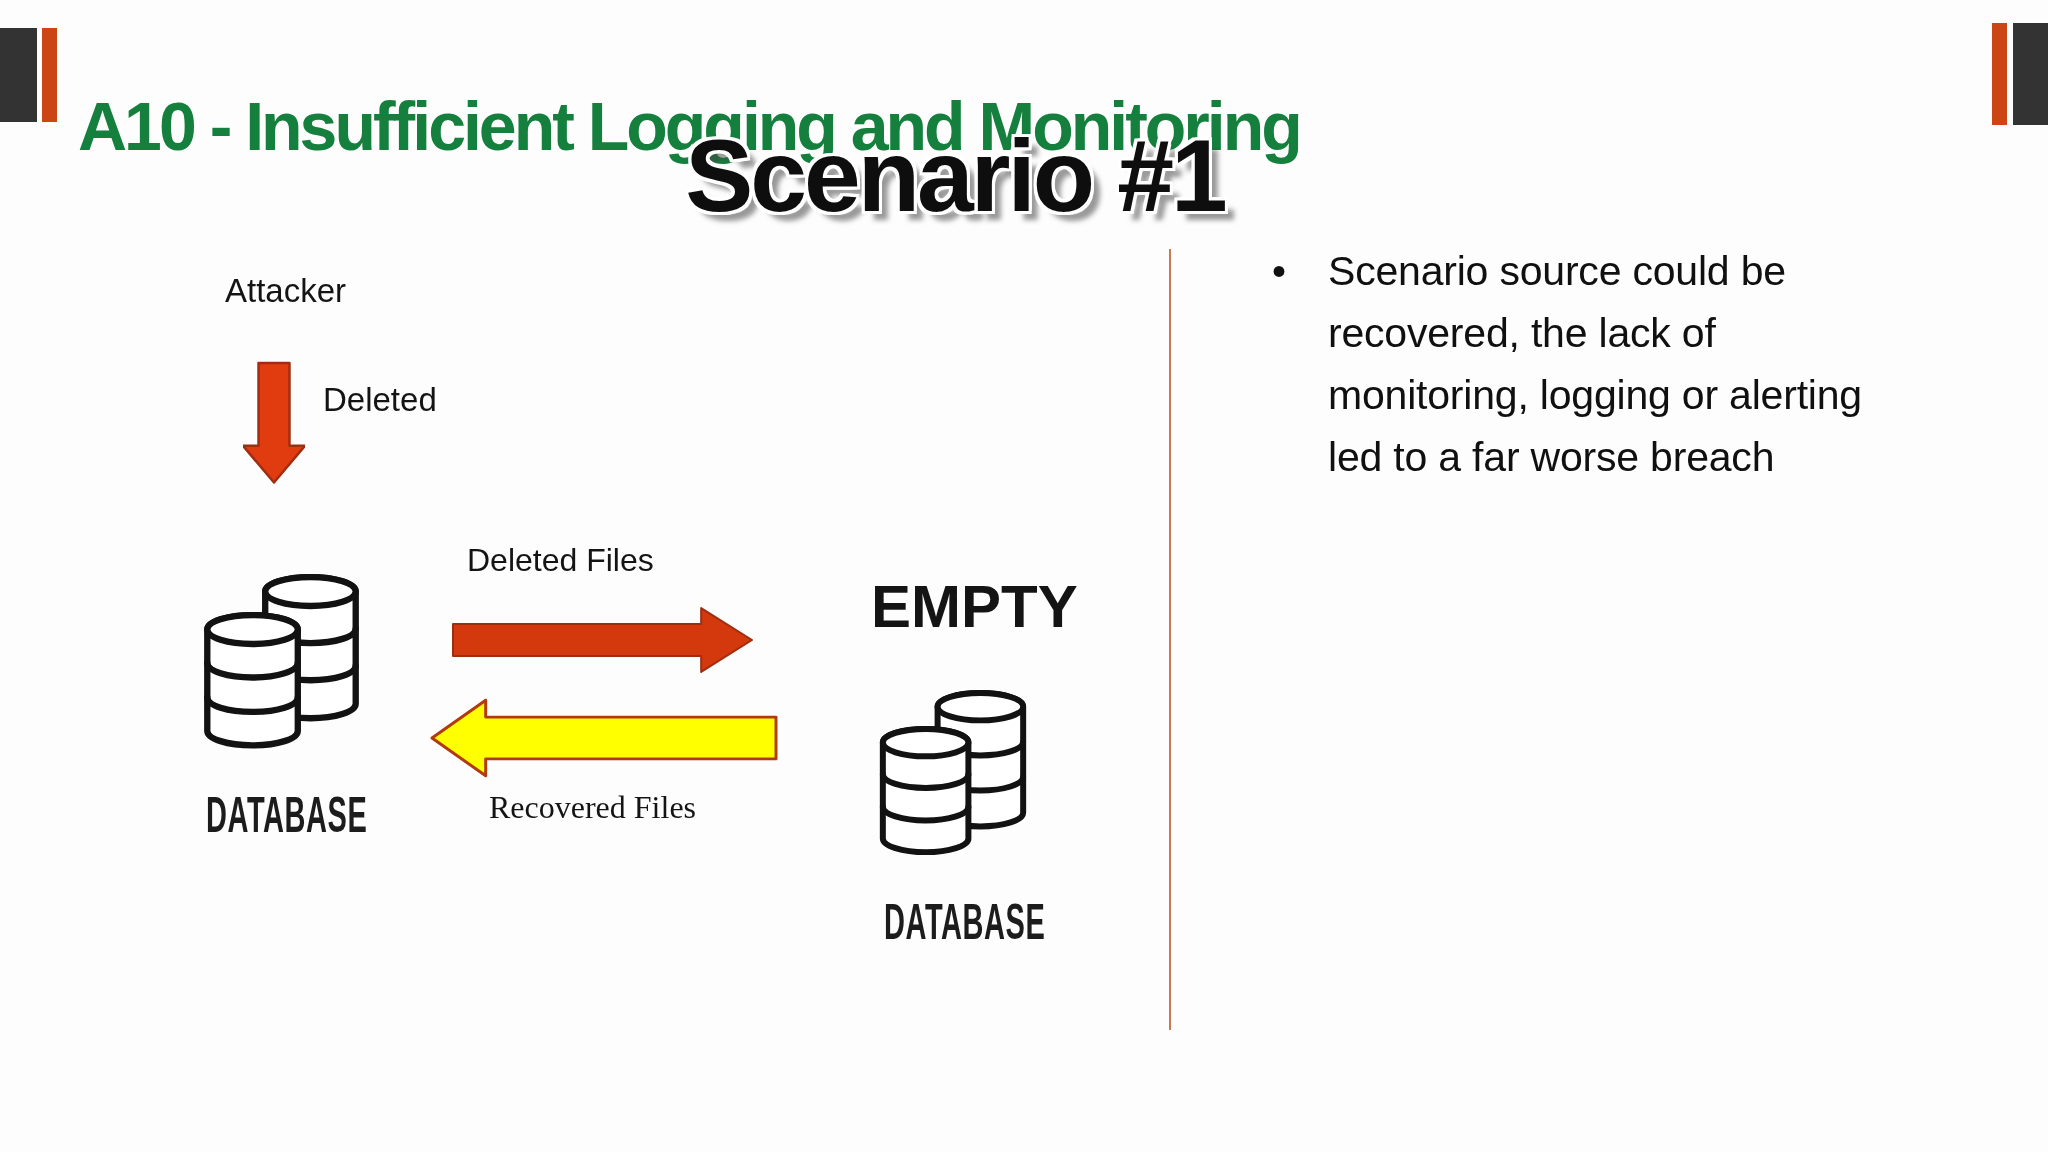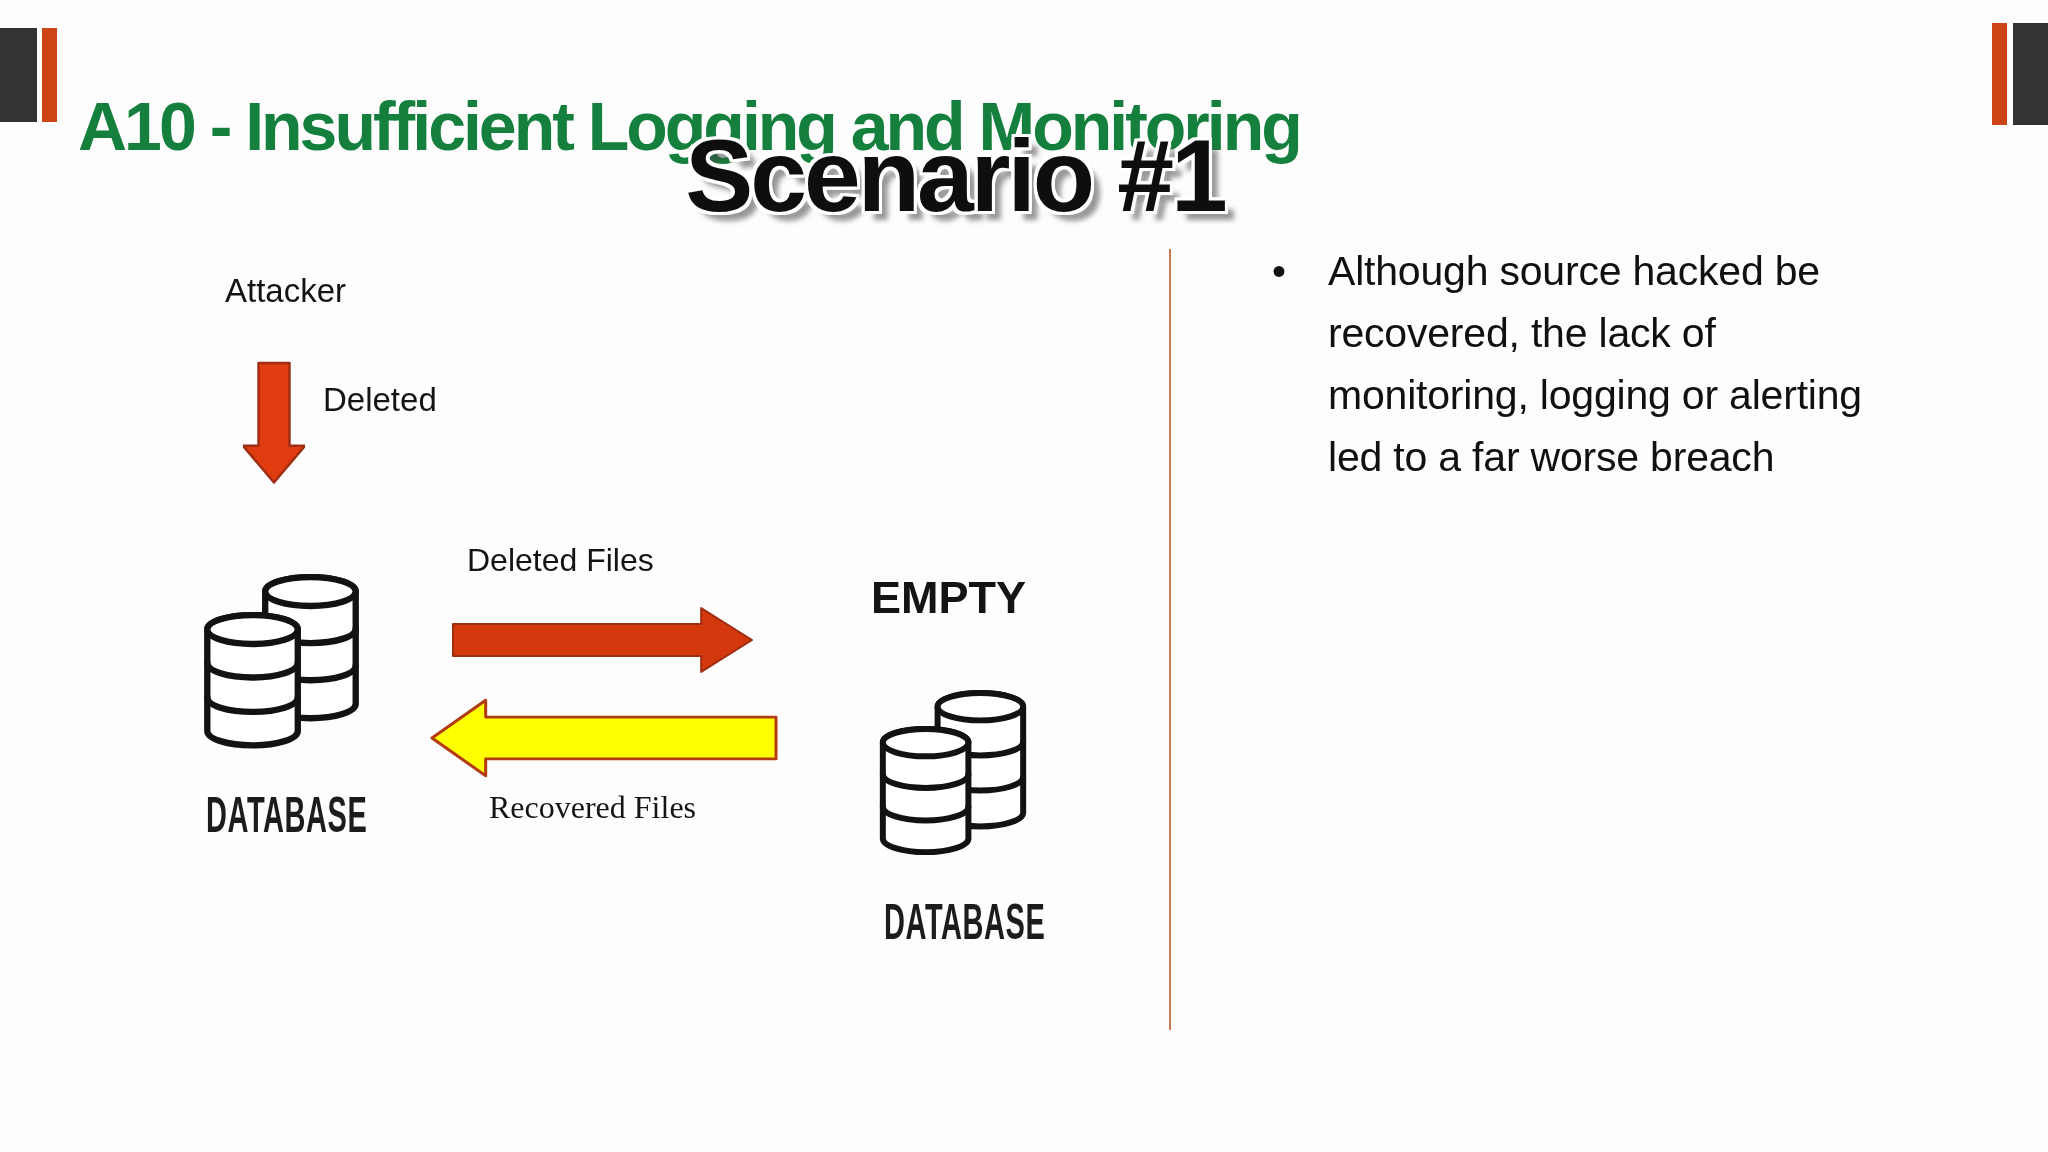--- a/index.html
+++ b/index.html
@@ -35,21 +35,21 @@
       -3px  0   0 #ffffff, 3px  0   0 #ffffff,
        9px  9px 5px rgba(70,70,70,.55);
     white-space:nowrap;
   }
   
   .diag-label{position:absolute;font-size:33px;color:#141414;white-space:nowrap;}
   .attacker-label{left:225px;top:272px;}
   .hacked-label{left:323px;top:381px;}
   .deleted-label{left:467px;top:542px;font-size:32px;}
   .recovered-label{left:489px;top:789px;font-size:32px;font-family:Liberation Serif, serif;}
-  .empty-label{left:871px;top:572px;font-size:45px;font-weight:700;}
+  .empty-label{left:871px;top:572px;font-size:60px;font-weight:700;}
   .db-label{
     position:absolute;font-size:50px;font-weight:700;color:#1c1c1c;
     transform:scaleX(0.58);transform-origin:0 50%;letter-spacing:1px;
     white-space:nowrap;
   }
   .db-label-left{left:206px;top:786px;}
   .db-label-right{left:884px;top:893px;}
   .svg-abs{position:absolute;}
   
   .divider{position:absolute;left:1169px;top:249px;width:2px;height:781px;background:#c97a55;}
@@ -134,17 +134,17 @@
       <path d="M8,105 A50,16 0 0 0 108,105" fill="none"></path>
       <path d="M8,143 A50,16 0 0 0 108,143" fill="none"></path>
       <ellipse cx="58" cy="68" rx="50" ry="16"></ellipse>
     </g>
   </svg>
   <div class="db-label db-label-right">DATABASE</div>
 
   <div class="divider"></div>
 
   <ul class="bullets">
-    <li>Although source hacked be recovered, the lack of monitoring, logging or alerting led to a far worse breach</li>
+    <li>Scenario source could be recovered, the lack of monitoring, logging or alerting led to a far worse breach</li>
   </ul>
 
 
 </div>
 
 </body></html>

